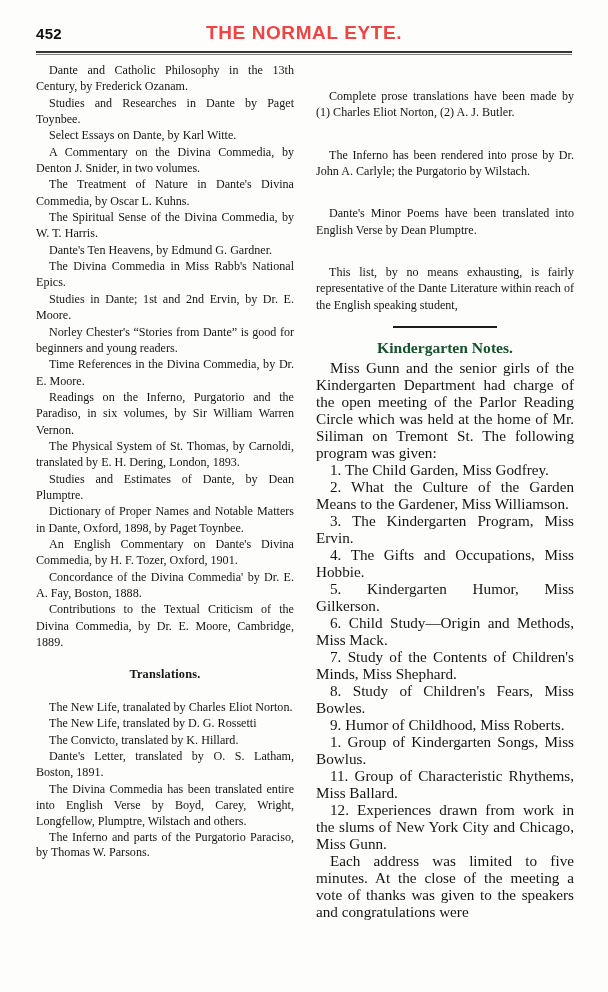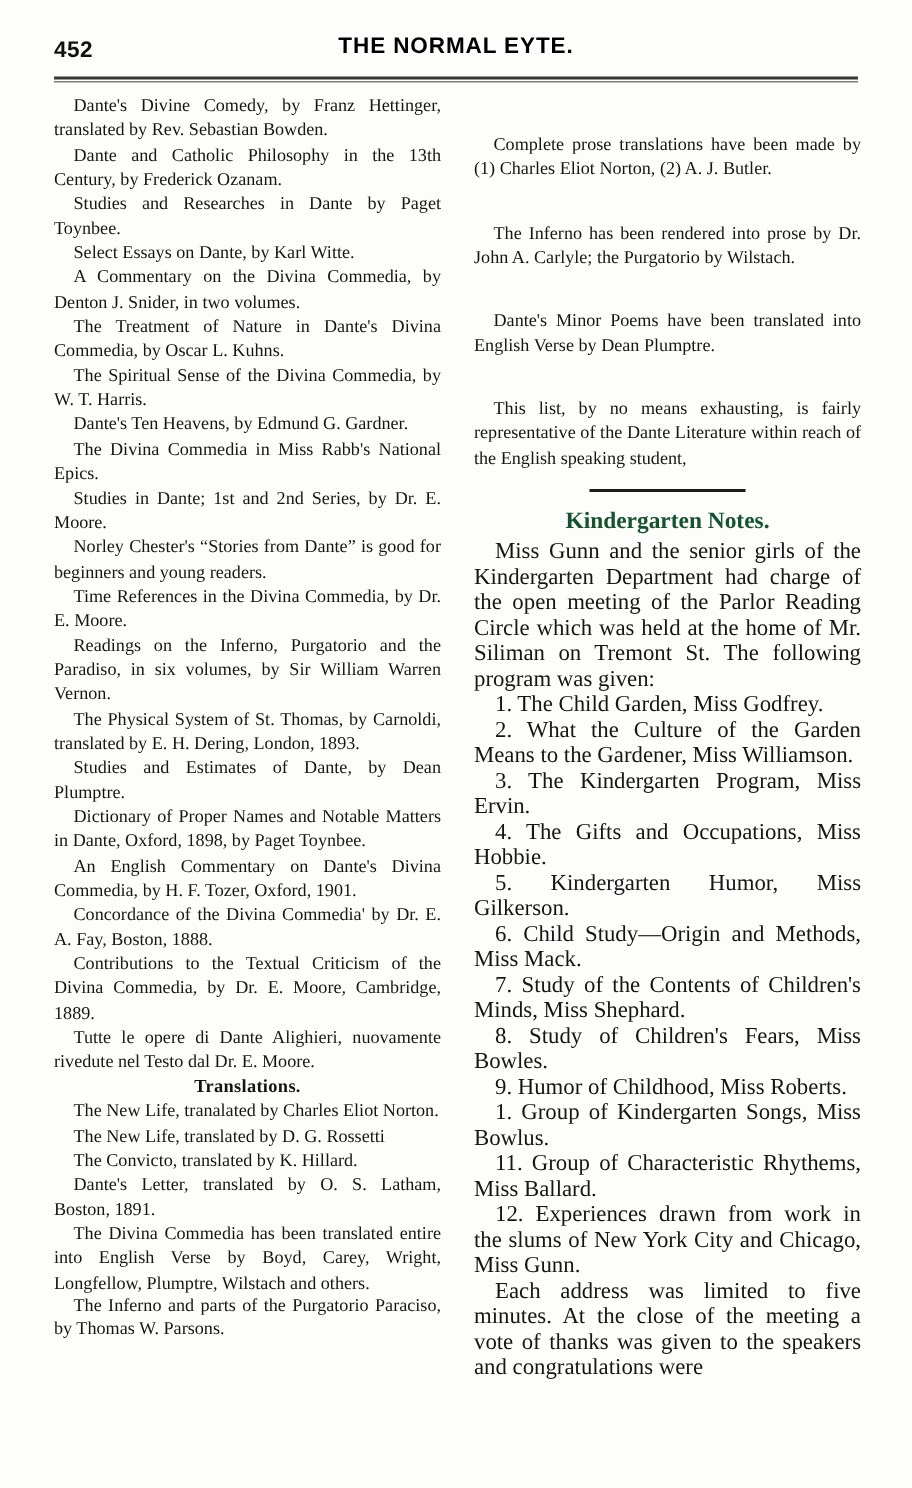--- a/index.html
+++ b/index.html
@@ -41,23 +41,23 @@
     text-align: center;
   }
   .masthead {
     position: absolute;
     left: 0;
     right: 0;
     top: 0;
     text-align: center;
     font-family: "Liberation Sans", "DejaVu Sans", sans-serif;
     font-weight: bold;
-    font-size: 15px;
+    font-size: 19px;
     letter-spacing: 0.6px;
-    color: #000000;
+    color: #ef4444;
   }
   .rule-double {
     position: absolute;
     top: 51px;
     left: 36px;
     right: 36px;
     height: 4px;
   }
   .rule-double .thick {
     height: 2px;
@@ -95,21 +95,21 @@
     font-size: 12.1px;
     line-height: 16.35px;
     text-indent: 13px;
   }
   
   .col-left .para.tight {
     line-height: 15.1px;
   }
 
   .subhead {
-    margin: 0;
+    margin: 16px;
     text-align: center;
     text-indent: 0;
     font-weight: bold;
     font-size: 12.3px;
     line-height: 16.5px;
     letter-spacing: 0.2px;
   }
 
   
   .col-right .para.small {
@@ -156,40 +156,38 @@
     <div class="masthead">THE NORMAL EYTE.</div>
   </div>
 
   <div class="rule-double">
     <div class="thick"></div>
     <div class="thin"></div>
   </div>
 
   <div class="col col-left">
 
-    <p class="para">Dante's Divine Comedy, by Franz Hettinger, translated by Rev. Sebastian Bowden.</p>
     <p class="para">Dante and Catholic Philosophy in the 13th Century, by Frederick Ozanam.</p>
     <p class="para">Studies and Researches in Dante by Paget Toynbee.</p>
     <p class="para">Select Essays on Dante, by Karl Witte.</p>
     <p class="para">A Commentary on the Divina Commedia, by Denton J. Snider, in two volumes.</p>
     <p class="para">The Treatment of Nature in Dante's Divina Commedia, by Oscar L. Kuhns.</p>
     <p class="para">The Spiritual Sense of the Divina Commedia, by W. T. Harris.</p>
     <p class="para">Dante's Ten Heavens, by Edmund G. Gardner.</p>
     <p class="para">The Divina Commedia in Miss Rabb's National Epics.</p>
-    <p class="para">Studies in Dante; 1st and 2nd Series, by Dr. E. Moore.</p>
+    <p class="para">Studies in Dante; 1st and 2nd Ervin, by Dr. E. Moore.</p>
     <p class="para">Norley Chester's “Stories from Dante” is good for beginners and young readers.</p>
     <p class="para">Time References in the Divina Commedia, by Dr. E. Moore.</p>
     <p class="para">Readings on the Inferno, Purgatorio and the Paradiso, in six volumes, by Sir William Warren Vernon.</p>
     <p class="para">The Physical System of St. Thomas, by Carnoldi, translated by E. H. Dering, London, 1893.</p>
     <p class="para">Studies and Estimates of Dante, by Dean Plumptre.</p>
     <p class="para">Dictionary of Proper Names and Notable Matters in Dante, Oxford, 1898, by Paget Toynbee.</p>
     <p class="para">An English Commentary on Dante's Divina Commedia, by H. F. Tozer, Oxford, 1901.</p>
     <p class="para">Concordance of the Divina Commedia' by Dr. E. A. Fay, Boston, 1888.</p>
     <p class="para">Contributions to the Textual Criticism of the Divina Commedia, by Dr. E. Moore, Cambridge, 1889.</p>
-    <p class="para">Tutte le opere di Dante Alighieri, nuovamente rivedute nel Testo dal Dr. E. Moore.</p>
 
     <p class="subhead">Translations.</p>
 
     <p class="para">The New Life, tranalated by Charles Eliot Norton.</p>
     <p class="para">The New Life, translated by D. G. Rossetti</p>
     <p class="para">The Convicto, translated by K. Hillard.</p>
     <p class="para">Dante's Letter, translated by O. S. Latham, Boston, 1891.</p>
     <p class="para">The Divina Commedia has been translated entire into English Verse by Boyd, Carey, Wright, Longfellow, Plumptre, Wilstach and others.</p>
     <p class="para tight">The Inferno and parts of the Purgatorio Paraciso, by Thomas W. Parsons.</p>
 

